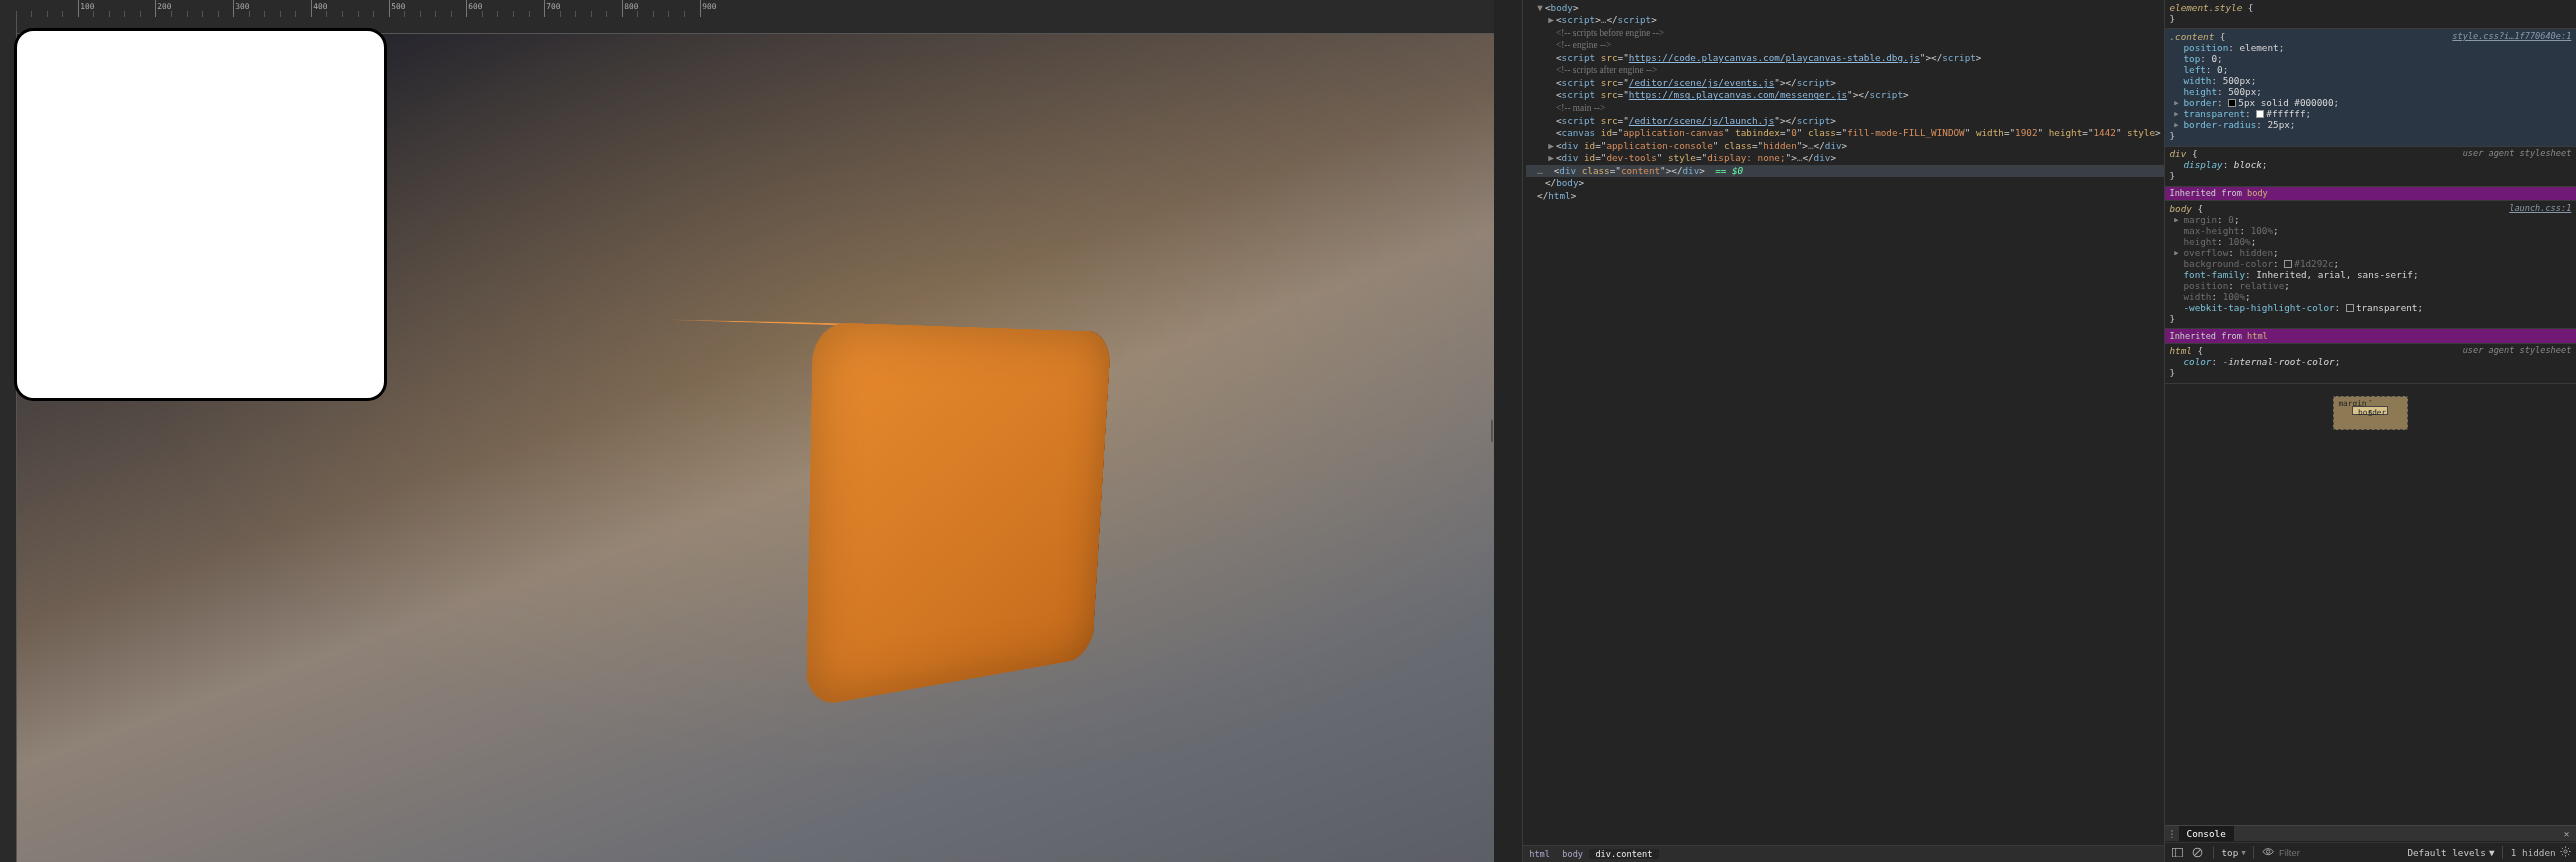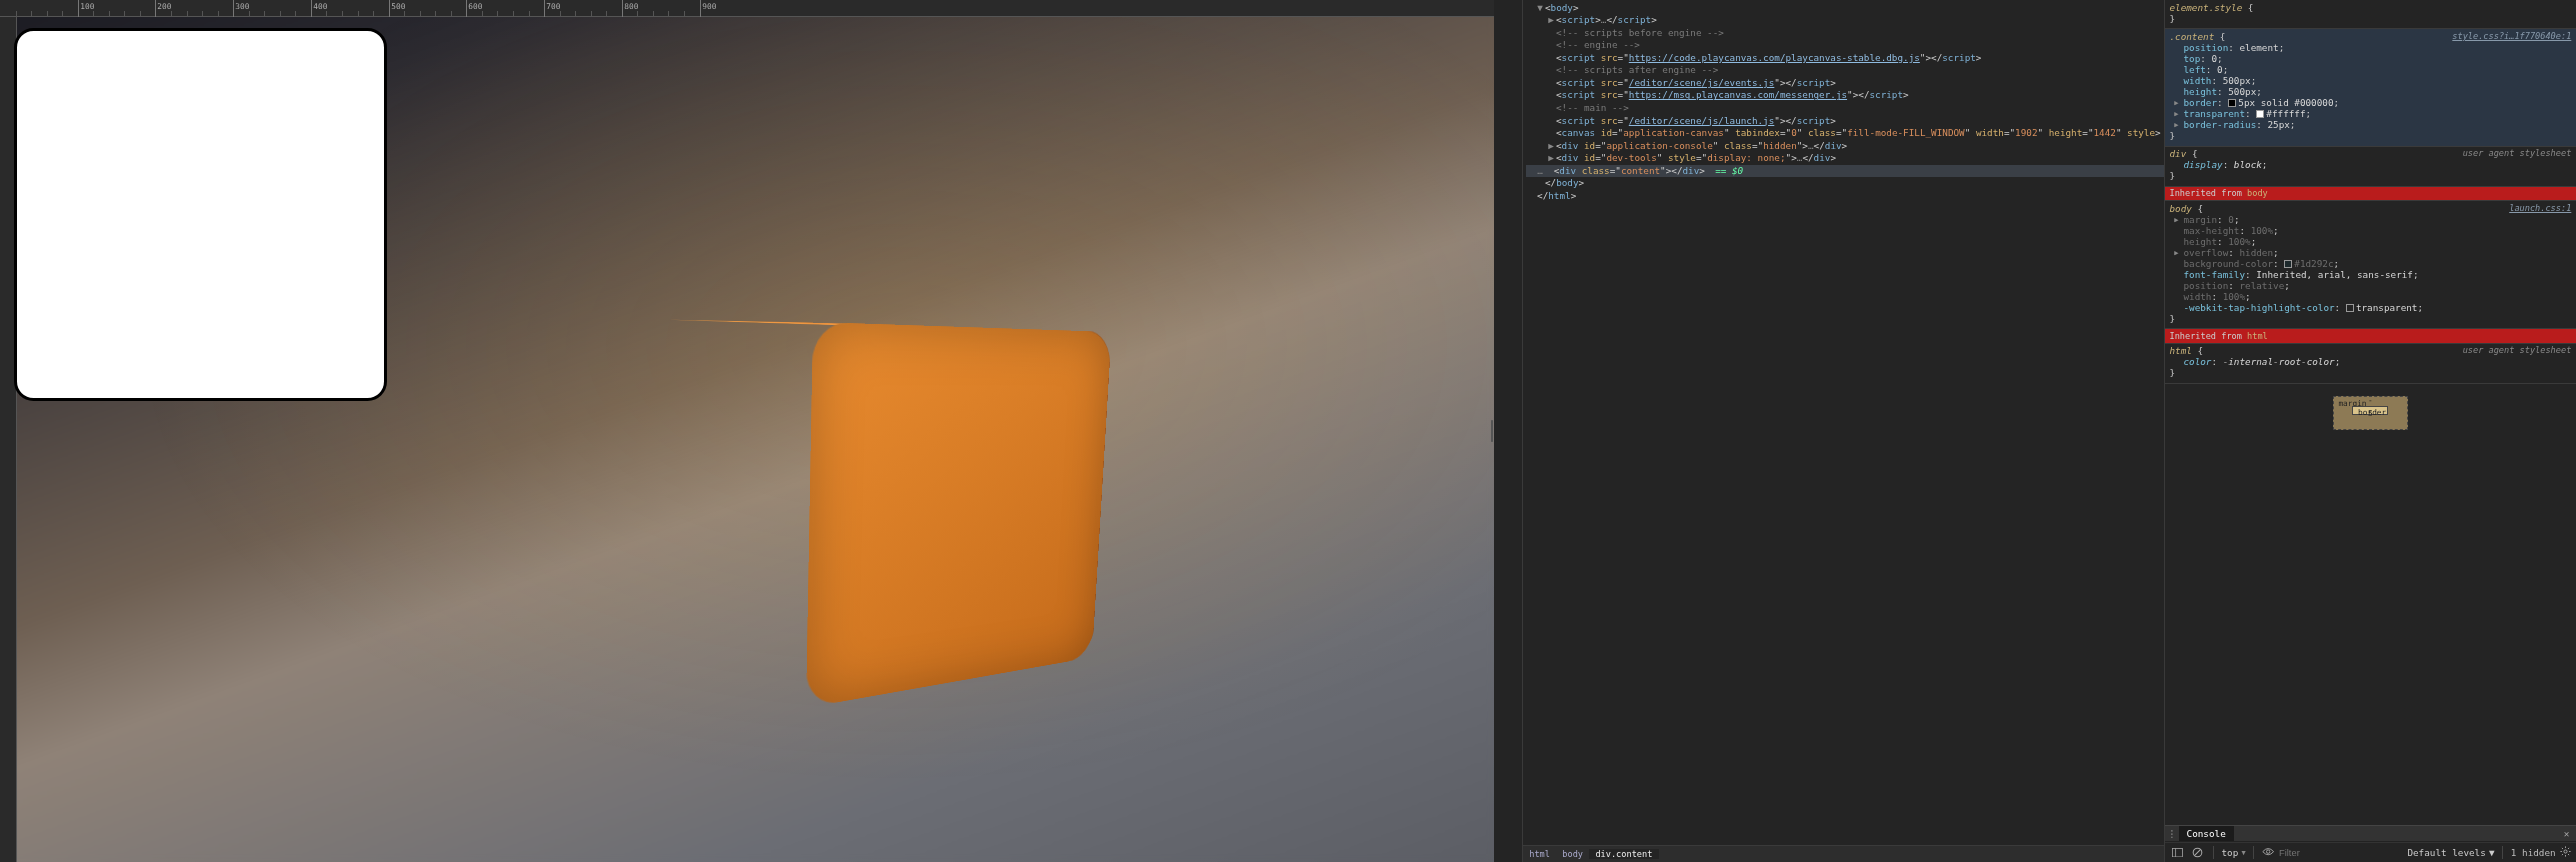--- a/index.html
+++ b/index.html
@@ -1,21 +1,21 @@
 <!DOCTYPE html>
 <html><head>
 <meta charset="utf-8">
 <style>
   * { margin: 0; padding: 0; box-sizing: border-box; }
   html, body { width: 100%; height: 100%; overflow: hidden; font-family: Menlo, Consolas, monospace; background: #242424; color: #ccc; font-size: 9.3px; }
   .root { display: flex; height: 100vh; width: 100vw; }
 
   
   .viewport { position: relative; flex: 0 0 58%; overflow: hidden; }
-  .ruler-h { position: absolute; top: 0; left: 0; right: 0; height: 17px; background: #2a2a2a; border-bottom: 0.8px solid #555; z-index: 5; }
+  .ruler-h { position: absolute; top: 0; left: 0; right: 0; height: 34px; background: #2a2a2a; border-bottom: 0.8px solid #555; z-index: 5; }
   .ruler-h .tick-major { position: absolute; top: 0; height: 17px; border-left: 0.8px solid #777; }
   .ruler-h .tick-minor { position: absolute; top: 11px; height: 6.2px; border-left: 0.8px solid #555; }
   .ruler-h .tick-label { position: absolute; top: 1.6px; font-size: 7.8px; color: #aaa; transform: translateX(2.3px); }
   .ruler-v { position: absolute; top: 17px; left: 0; bottom: 0; width: 17px; background: #2a2a2a; border-right: 0.8px solid #555; z-index: 5; }
 
   .scene { position: absolute; inset: 0; background: linear-gradient(160deg,#1b1b22 0%, #2a2930 15%, #6e5f52 45%, #8f8277 55%, #6b6d74 80%, #5c5e65 100%); }
   .scene-blur { position: absolute; inset: 0; backdrop-filter: blur(3.1px); background: radial-gradient(ellipse at 60% 40%, rgba(255,190,90,0.15), transparent 60%); }
 
   
   .cube-wrap { position: absolute; left: 48%; top: 38%; width: 350px; height: 350px; perspective: 1088px; }
@@ -32,21 +32,21 @@
   
   .splitter { position: absolute; right: 0; top: 50%; width: 4.7px; height: 28px; transform: translateY(-50%); display:flex; align-items:center; justify-content:center; z-index:7;}
   .splitter span{width:1.6px;height:22px;background:#555;border-radius:0.8px;}
 
   
   .dom-panel { flex: 0 0 21.5%; display: flex; flex-direction: column; background: #242424; border-left: 0.8px solid #3a3a3a; margin-left: 28px; }
   .dom-tree { flex: 1 1 auto; overflow-y: auto; padding: 1.6px 0 1.6px 3.1px; font-size: 9.3px; line-height: 1.35; white-space: nowrap; }
   .dom-tree .ln { padding: 0 3.1px; }
   .dom-tree .ln.sel { background: #3a3f46; }
   .dom-tree .ind1 { padding-left: 11px; } .dom-tree .ind2 { padding-left: 22px; }
-  .tag { color: #7eb0d4; } .attr { color: #d6b16d; } .val { color: #d98f5d; } .cm { color: #7a7a7a; } .link { color:#8fbbe0; text-decoration: underline; text-align: right; } .punct{color:#ccc;}
+  .tag { color: #7eb0d4; } .attr { color: #d6b16d; } .val { color: #d98f5d; } .cm { color: #7a7a7a; font-family: Liberation Serif, serif; } .link { color:#8fbbe0; text-decoration: underline; text-align: right; } .punct{color:#ccc;}
   .collapse-arrow{display:inline-block;width:7.8px;color:#888;}
   .eqspan{color:#6fa;font-style:italic;margin-left:4.7px;}
   .ellipsis{color:#888;}
 
   .breadcrumb { height: 17px; background: #2d2d2d; border-top: 0.8px solid #3a3a3a; display: flex; align-items: center; font-size: 8.6px; }
   .breadcrumb span { padding: 0 6.2px; color: #aac; cursor: pointer; }
   .breadcrumb span.active { background: #242424; color: #eee; }
 
   
   .styles-panel { flex: 1 1 auto; display: flex; flex-direction: column; background: #242424; border-left: 0.8px solid #3a3a3a; min-width: 0; }
@@ -57,21 +57,21 @@
   .rule .ua-note { position: absolute; right: 4.7px; top: 1.6px; font-size: 8.6px; color: #888; font-style: italic; }
   .selector { color: #c9b27a; font-style: italic; }
   .brace { color: #ccc; }
   .prop { padding-left: 14px; position: relative; }
   .prop .tri { position: absolute; left: 4.7px; top: 2.3px; font-size: 7px; color: #888; }
   .prop-name { color: #79c0db; }
   .prop-val  { color: #d7d7d7; }
   .swatch { display: inline-block; width: 7.8px; height: 7.8px; border: 0.8px solid #999; margin-right: 2.3px; vertical-align: middle; }
   .dim { color: #6d6d6d; }
   .dim .prop-name, .dim .prop-val { color: #6d6d6d; }
-  .inherit-bar { background: #b91c1c; padding: 1.6px 4.7px; font-size: 8.6px; border-bottom: 0.8px solid #3a3a3a; }
+  .inherit-bar { background: #701a75; padding: 1.6px 4.7px; font-size: 8.6px; border-bottom: 0.8px solid #3a3a3a; }
   .inherit-bar .from { color: #c9b27a; }
 
   .box-model { padding: 12.4px 0 6.2px 0; display:flex; justify-content:center; }
   .bm-margin { background:#8d7a55; padding:9.3px 18.7px 14px 18.7px; border:0.8px dashed #444; position:relative; font-size:7.8px; color:#222;}
   .bm-border { background:#d9c38a; padding:3.1px 17px 3.1px 17px; border:0.8px solid #444; position:relative;}
   .bm-label-m{position:absolute; left:4.7px; top:1.6px;}
   .bm-label-b{position:absolute; left:4.7px; top:0.8px;}
   .bm-num{position:absolute;font-size:7.8px;color:#222;}
   .bm-num.top{left:50%;top:-0.8px;transform:translateX(-50%);}
   .bm-num.right{right:3.1px;top:50%;transform:translateY(-50%);}

